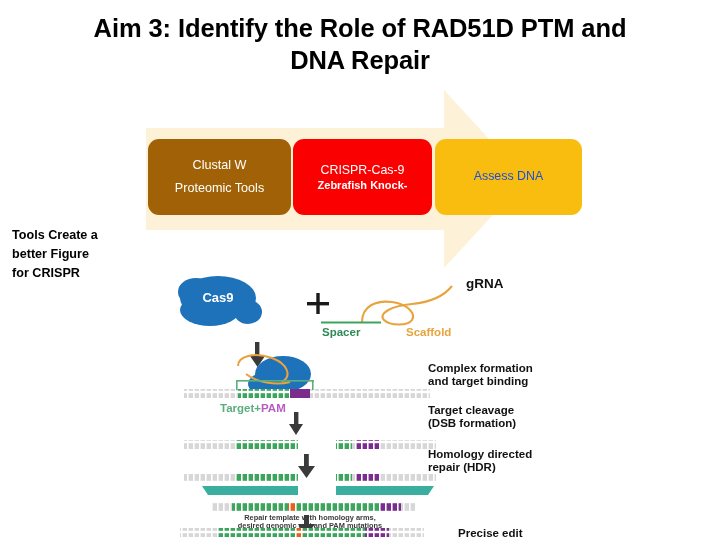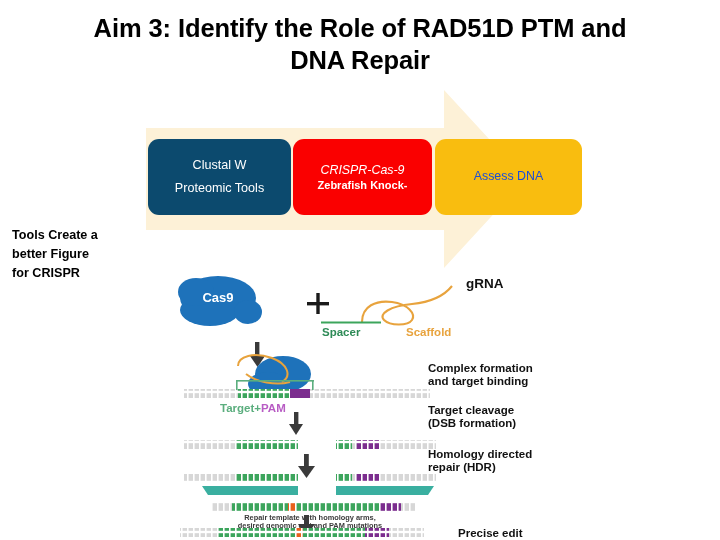--- a/index.html
+++ b/index.html
@@ -84,21 +84,20 @@
 
   #box-crispr {
     left: 293px;
     width: 139px;
     background: #FA0000;
   }
   #box-crispr .line-top {
     font-size: 12.4px;
     line-height: 1.35;
     font-weight: normal;
-    font-style: italic;
   }
   #box-crispr .line-main {
     font-size: 11px;
     line-height: 1.24;
     font-weight: bold;
   }
 
   #box-assess {
     left: 435px;
     width: 147px;
@@ -145,21 +144,21 @@
 
 <div id="slide">
 
   <div id="slide-title">Aim 3:  Identify the Role of RAD51D PTM and
 DNA Repair</div>
 
   <svg id="process-arrow" viewBox="0 0 380 178">
     <polygon points="0,38 298,38 298,0 380,89 298,178 298,140 0,140" fill="#FDF1D7"></polygon>
   </svg>
 
-  <div class="proc-box" id="box-clustal" style="background: #0c4a6e; color: rgb(255, 255, 255);">
+  <div class="proc-box" id="box-clustal" style="background: #a16207; color: rgb(255, 255, 255);">
     <span class="line">Clustal W</span>
     <span class="line">Proteomic Tools</span>
   </div>
 
   <div class="proc-box" id="box-crispr" style="background: rgb(250, 0, 0); color: rgb(255, 255, 255);">
     <span class="line line-top">CRISPR-Cas-9</span>
     <span class="line line-main">Zebrafish Knock-</span>
   </div>
 
   <div class="proc-box" id="box-assess" style="background: rgb(249, 189, 15); color: #1d4ed8;">

